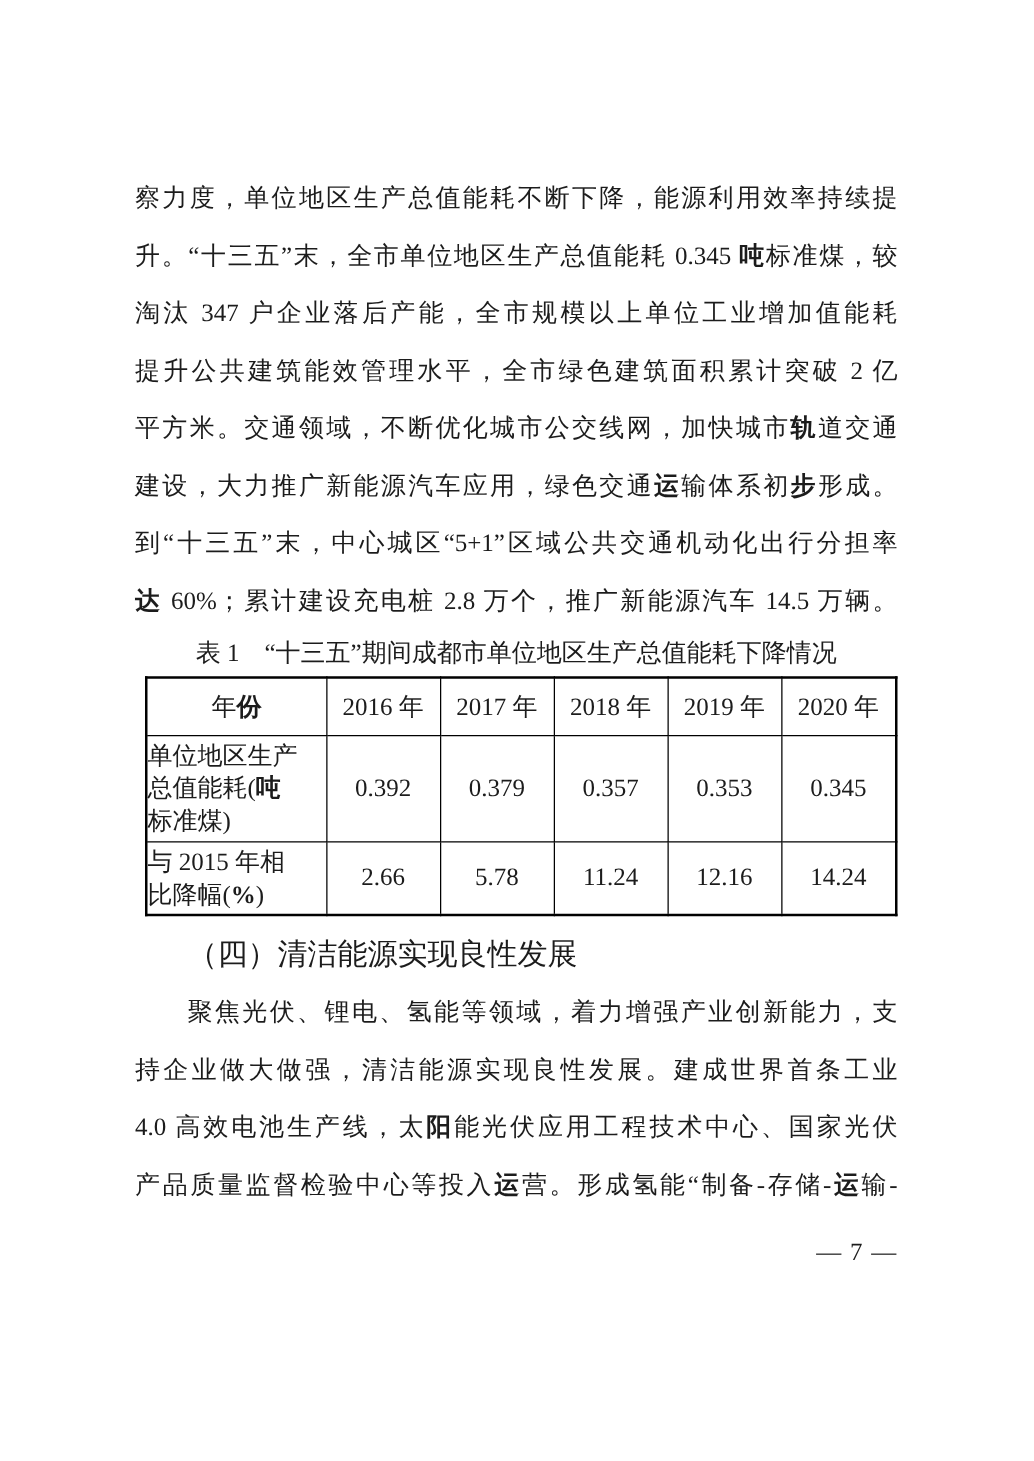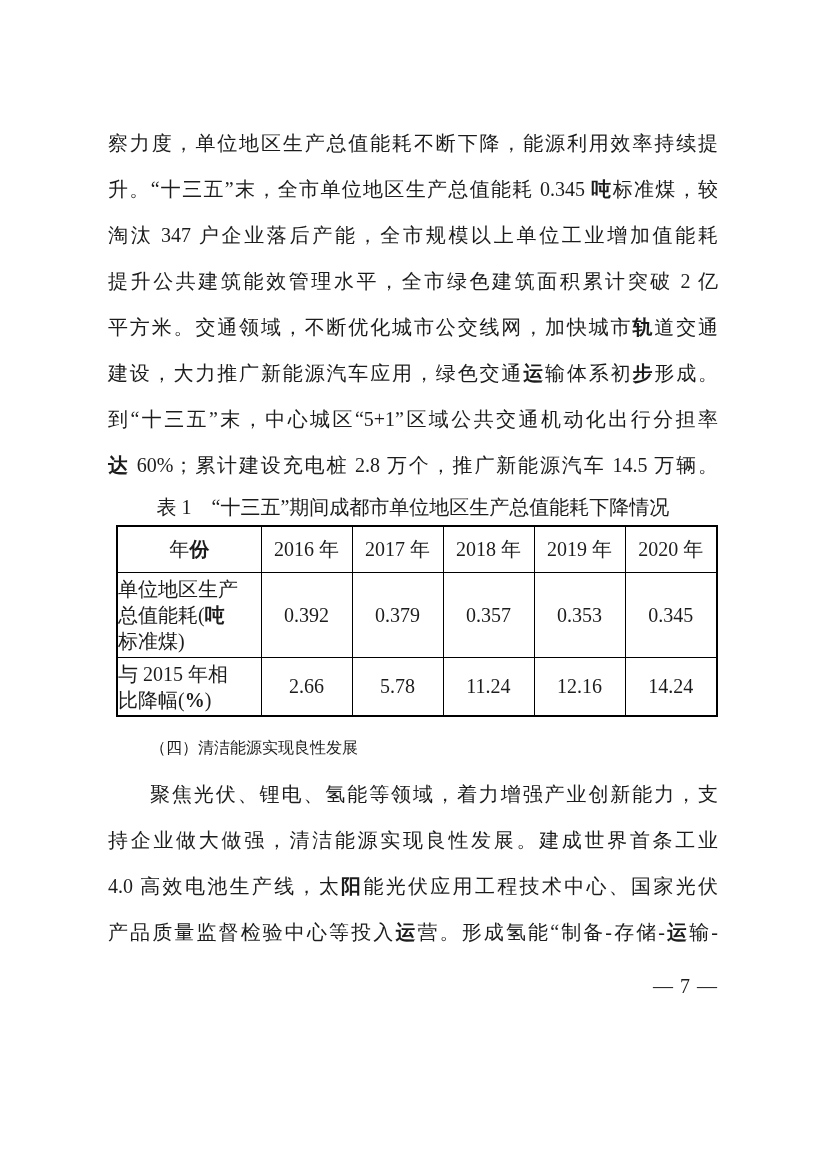--- a/index.html
+++ b/index.html
@@ -8,21 +8,21 @@
     width: 827px;
     height: 1169px;
     background: #ffffff;
     overflow: hidden;
     font-family: "Liberation Serif", "DejaVu Serif", serif;
     color: #1c1c1c;
   }
   .content {
     position: absolute;
     left: 108px;
-    top: 120px;
+    top: 136px;
     width: 610px;
   }
   .para .tline {
     font-size: 20px;
     line-height: 46px;
     text-align: justify;
     text-align-last: justify;
     white-space: nowrap;
   }
   .tline.indent { padding-left: 42px; }
@@ -58,21 +58,21 @@
     font-size: 20px;
     line-height: 26px;
     text-align: left;
     text-align-last: auto;
     white-space: nowrap;
   }
   td.val { text-align: center; }
 
   .heading {
     margin-top: 8px;
-    font-size: 16px;
+    font-size: 24px;
     line-height: 46px;
     padding-left: 42px;
     white-space: nowrap;
   }
   .pagenum {
     margin-top: 18px;
     font-size: 20px;
     line-height: 26px;
     text-align: right;
     letter-spacing: 1px;

